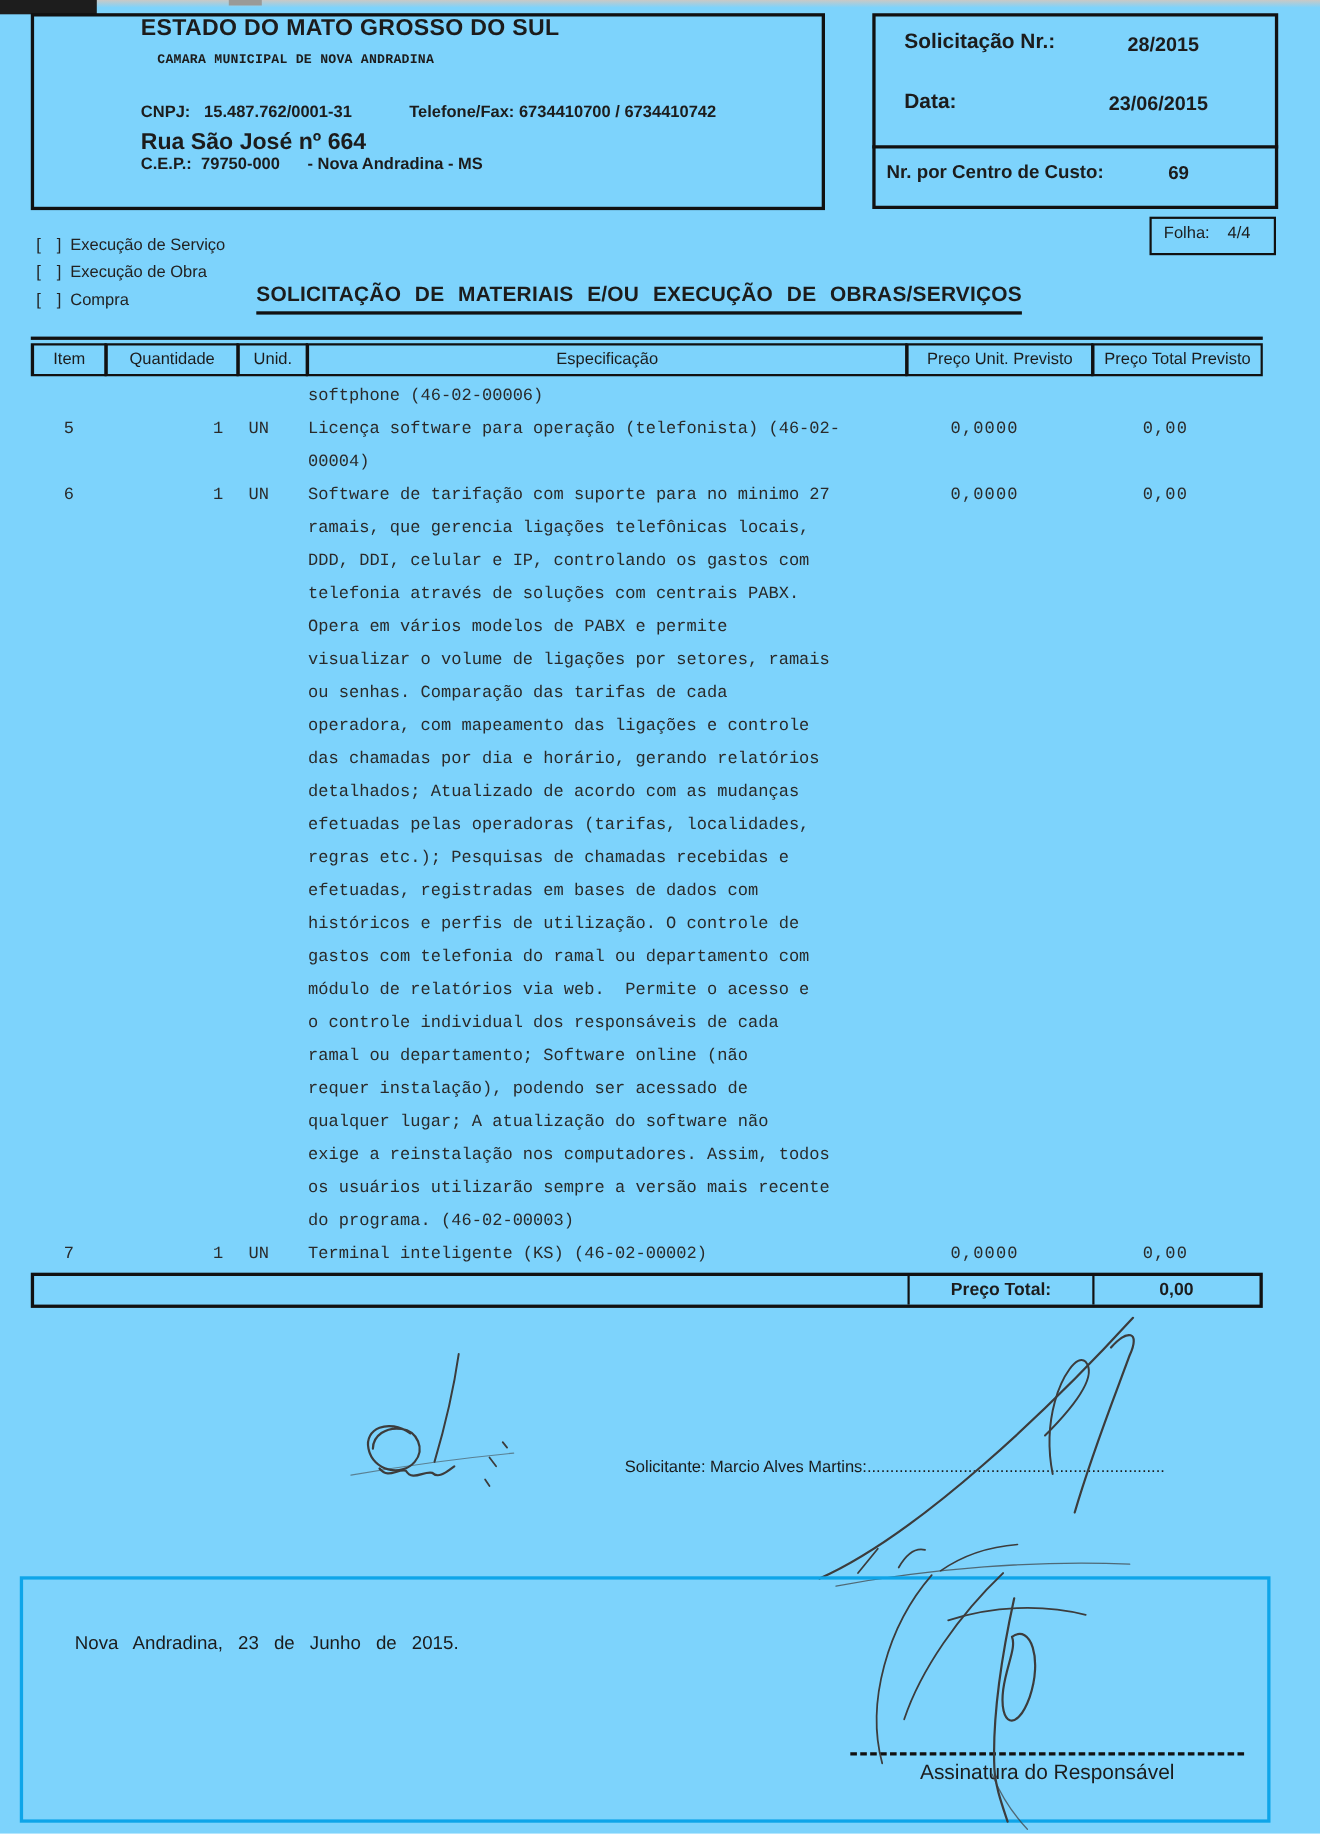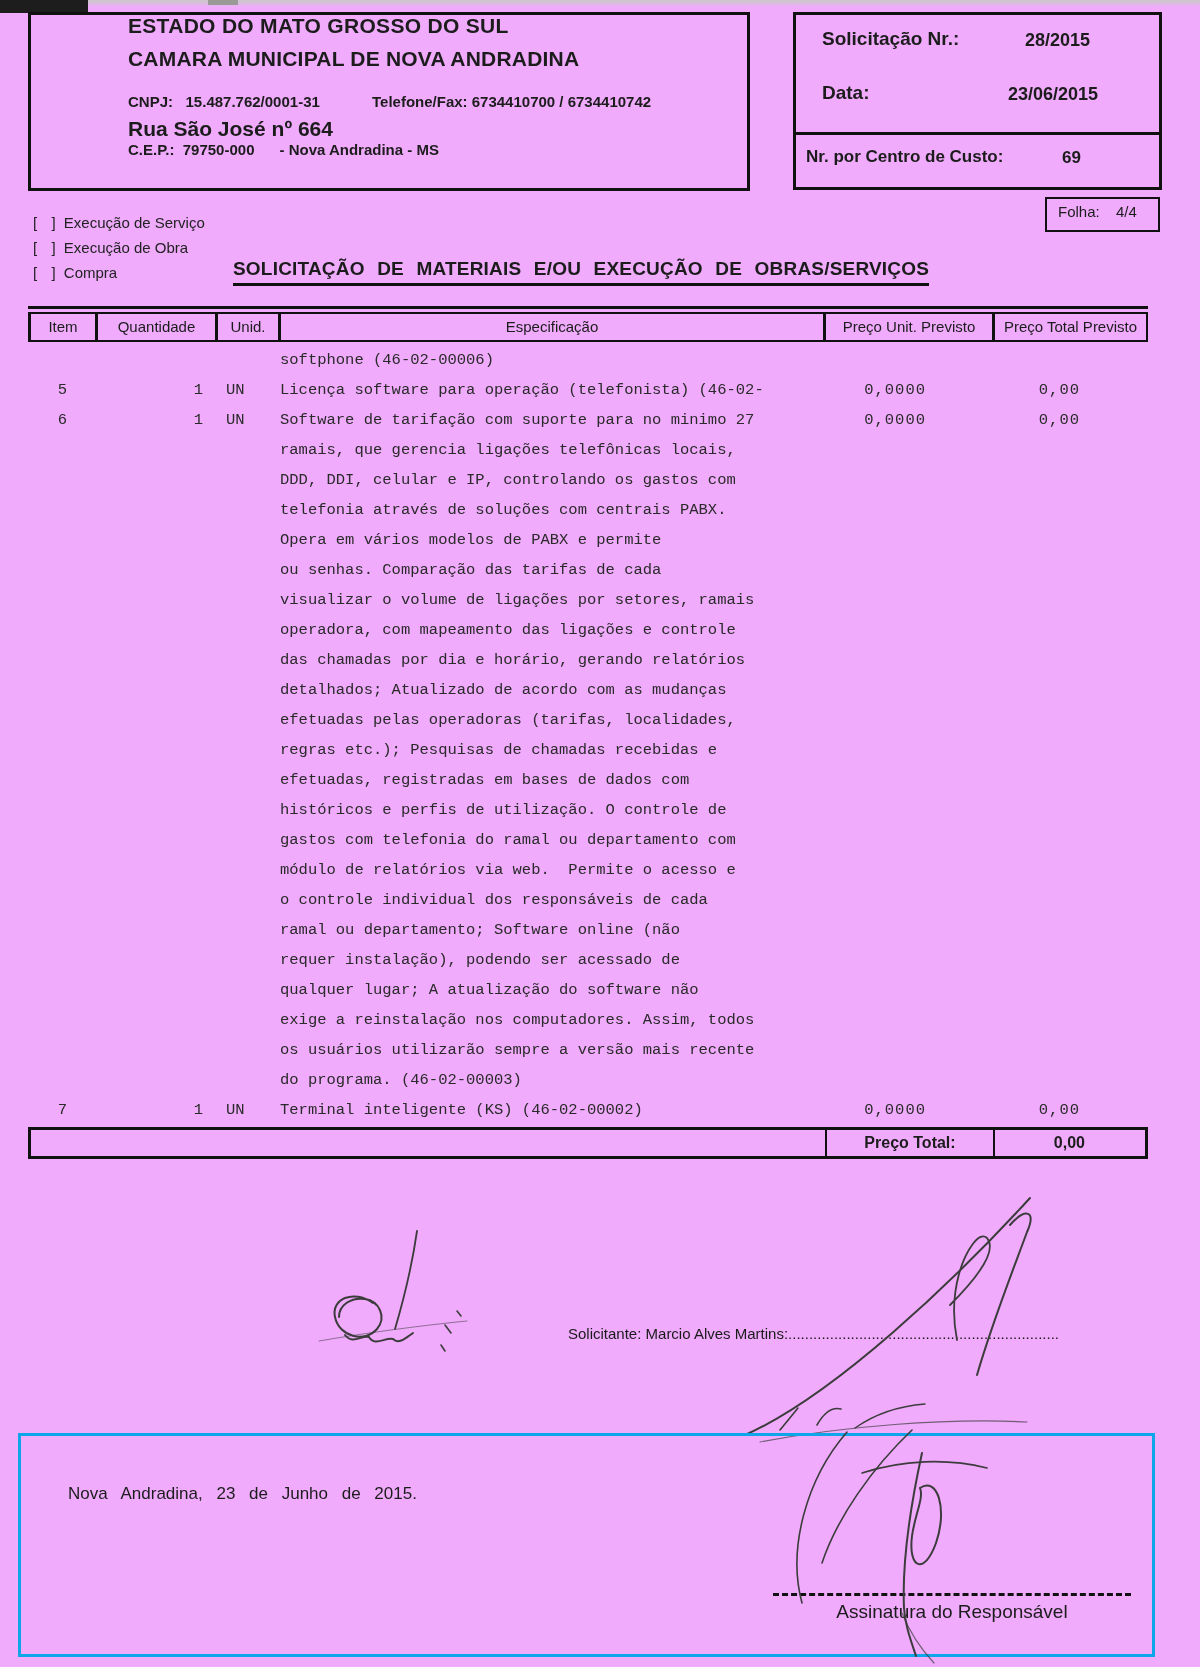--- a/index.html
+++ b/index.html
@@ -1,29 +1,29 @@
 <!DOCTYPE html>
 <html><head>
 <meta charset="utf-8">
 <style>
   html,body{margin:0;padding:0;background:#ffffff;}
   .page{
-    position:relative;width:1200px;height:1667px;background:#f0abfc;
+    position:relative;width:1200px;height:1667px;background:#7dd3fc;
     font-family:"Liberation Sans",sans-serif;color:#1c1c1c;overflow:hidden;
   }
   
   .scan-top{position:absolute;left:0;top:0;width:1200px;height:7px;
     background:linear-gradient(#c9c9c6,rgba(255,255,255,0));}
   .corner-mark{position:absolute;left:0;top:0;width:88px;height:13px;background:#1d1d1d;}
   .corner-mark2{position:absolute;left:208px;top:0;width:30px;height:5px;background:#9a9a97;}
 
   
   .org-box{position:absolute;left:28px;top:12px;width:716px;height:173px;border:3px solid #111;}
   .org-state{position:absolute;left:128px;top:14px;font-size:21px;font-weight:bold;letter-spacing:.3px;}
-  .org-name{position:absolute;left:128px;top:47px;font-size:21px;font-weight:bold;letter-spacing:.2px;}
+  .org-name{position:absolute;left:143px;top:47px;font-size:12px;font-weight:bold;letter-spacing:.2px;font-family:Liberation Mono, monospace;}
   .org-cnpj-row{position:absolute;left:128px;top:93px;font-size:15px;font-weight:bold;white-space:pre;}
   .org-phone{position:absolute;left:372px;top:93px;font-size:15px;font-weight:bold;}
   .org-addr{position:absolute;left:128px;top:117px;font-size:21px;font-weight:bold;}
   .org-cep-row{position:absolute;left:128px;top:141px;font-size:15px;font-weight:bold;white-space:pre;}
 
   .req-box{position:absolute;left:793px;top:12px;width:363px;height:118px;border:3px solid #111;border-bottom:2px solid #111;}
   .req-nr-label{position:absolute;left:822px;top:28px;font-size:19px;font-weight:bold;}
   .req-nr-value{position:absolute;left:1025px;top:30px;font-size:18px;font-weight:bold;}
   .req-date-label{position:absolute;left:822px;top:82px;font-size:19px;font-weight:bold;}
   .req-date-value{position:absolute;left:1008px;top:84px;font-size:18px;font-weight:bold;}
@@ -131,36 +131,37 @@
           </div>
           <div class="c-up"></div>
           <div class="c-tp"></div>
         </div>
         <div class="trow">
           <div class="c-item">5</div>
           <div class="c-qty">1</div>
           <div class="c-unit">UN</div>
           <div class="c-spec">
             <div>Licença software para operação (telefonista) (46-02-</div>
+            <div>00004)</div>
           </div>
           <div class="c-up">0,0000</div>
           <div class="c-tp">0,00</div>
         </div>
         <div class="trow">
           <div class="c-item">6</div>
           <div class="c-qty">1</div>
           <div class="c-unit">UN</div>
           <div class="c-spec">
             <div>Software de tarifação com suporte para no minimo 27</div>
             <div>ramais, que gerencia ligações telefônicas locais,</div>
             <div>DDD, DDI, celular e IP, controlando os gastos com</div>
             <div>telefonia através de soluções com centrais PABX.</div>
             <div>Opera em vários modelos de PABX e permite</div>
+            <div>visualizar o volume de ligações por setores, ramais</div>
             <div>ou senhas. Comparação das tarifas de cada</div>
-            <div>visualizar o volume de ligações por setores, ramais</div>
             <div>operadora, com mapeamento das ligações e controle</div>
             <div>das chamadas por dia e horário, gerando relatórios</div>
             <div>detalhados; Atualizado de acordo com as mudanças</div>
             <div>efetuadas pelas operadoras (tarifas, localidades,</div>
             <div>regras etc.); Pesquisas de chamadas recebidas e</div>
             <div>efetuadas, registradas em bases de dados com</div>
             <div>históricos e perfis de utilização. O controle de</div>
             <div>gastos com telefonia do ramal ou departamento com</div>
             <div>módulo de relatórios via web.  Permite o acesso e</div>
             <div>o controle individual dos responsáveis de cada</div>

